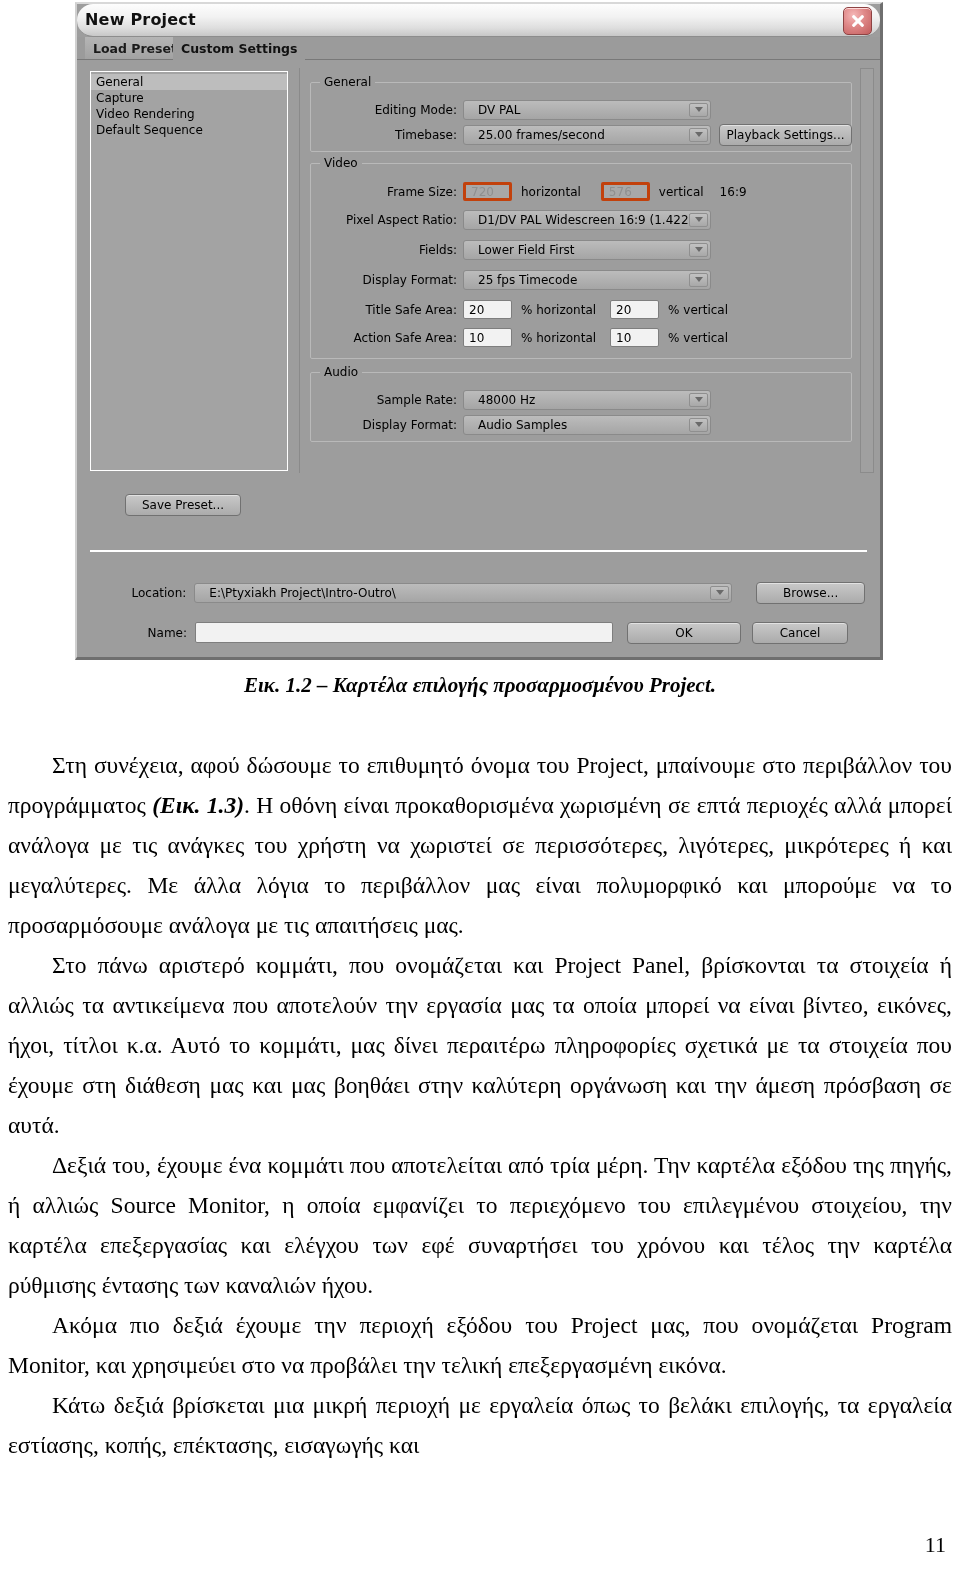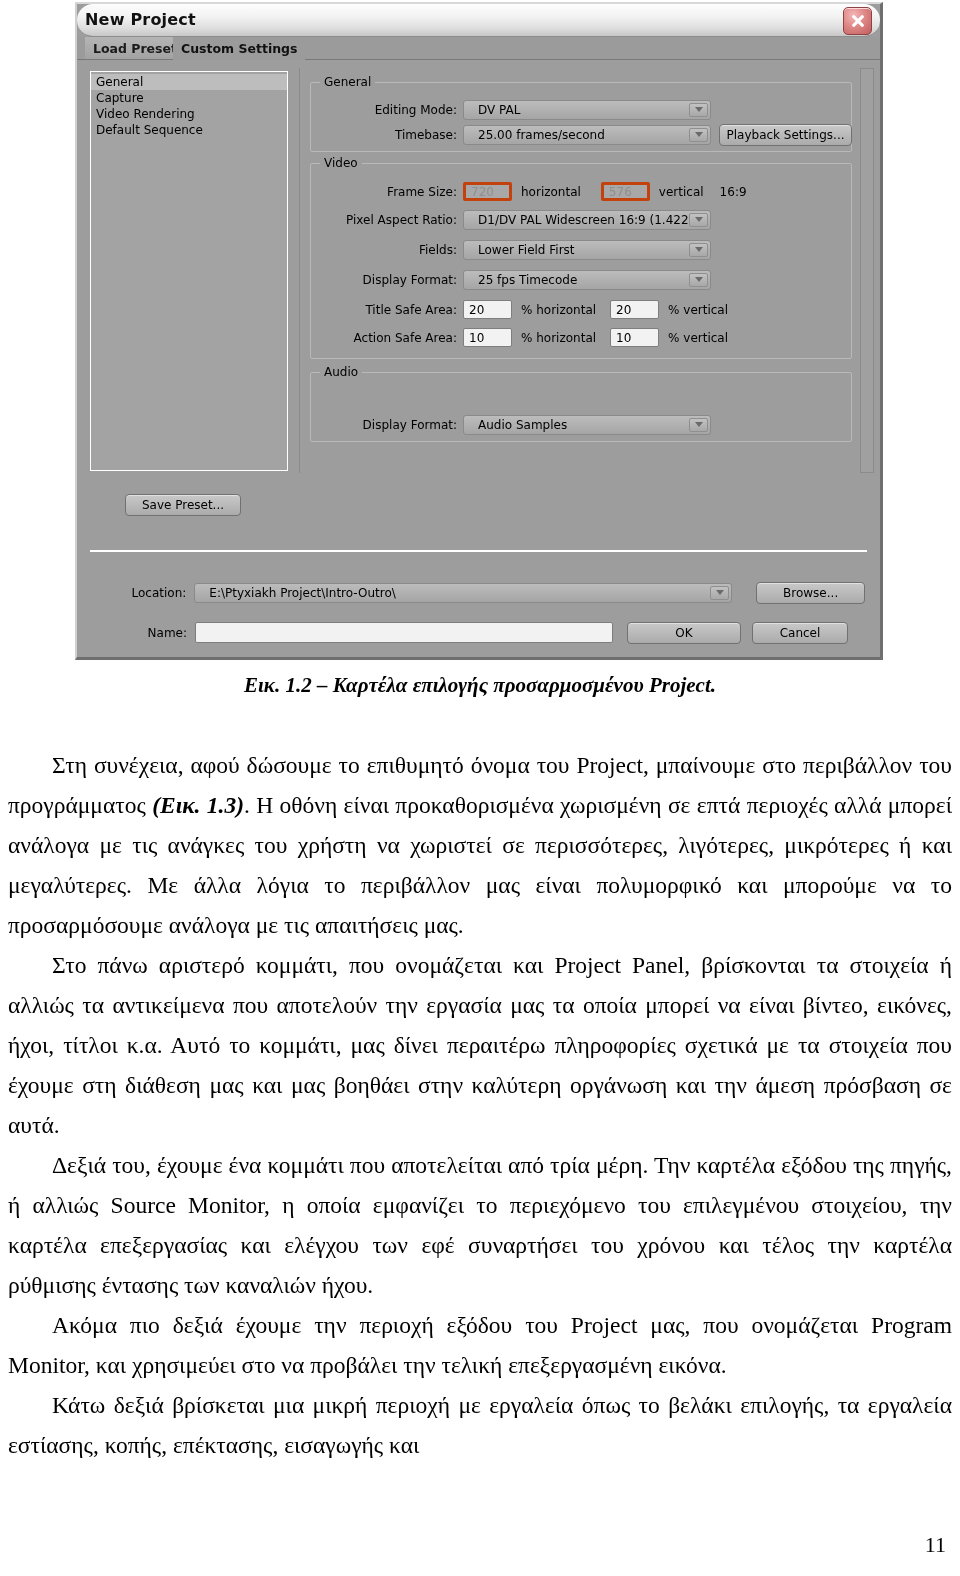--- a/index.html
+++ b/index.html
@@ -350,20 +350,27 @@
             <div class="txtfield" style="margin-left:6px;width:49px;">10</div>
             <div class="plaintext" style="margin-left:9px;">% horizontal</div>
             <div class="txtfield" style="margin-left:14px;width:49px;">10</div>
             <div class="plaintext" style="margin-left:9px;">% vertical</div>
           </div>
         </div>
 
         <div class="group" style="left:10px; top:304px; width:542px; height:70px;">
           <div class="group-label">Audio</div>
 
+          <div class="row" style="left:0; top:16px; width:100%;">
+            <div class="lbl" style="width:146px;">Sample Rate:</div>
+            <div class="combo" style="margin-left:6px;width:248px;">
+              <span>48000 Hz</span>
+              <span class="arrowbox"></span>
+            </div>
+          </div>
 
           <div class="row" style="left:0; top:41px; width:100%;">
             <div class="lbl" style="width:146px;">Display Format:</div>
             <div class="combo" style="margin-left:6px;width:248px;">
               <span>Audio Samples</span>
               <span class="arrowbox"></span>
             </div>
           </div>
         </div>
       </div>

